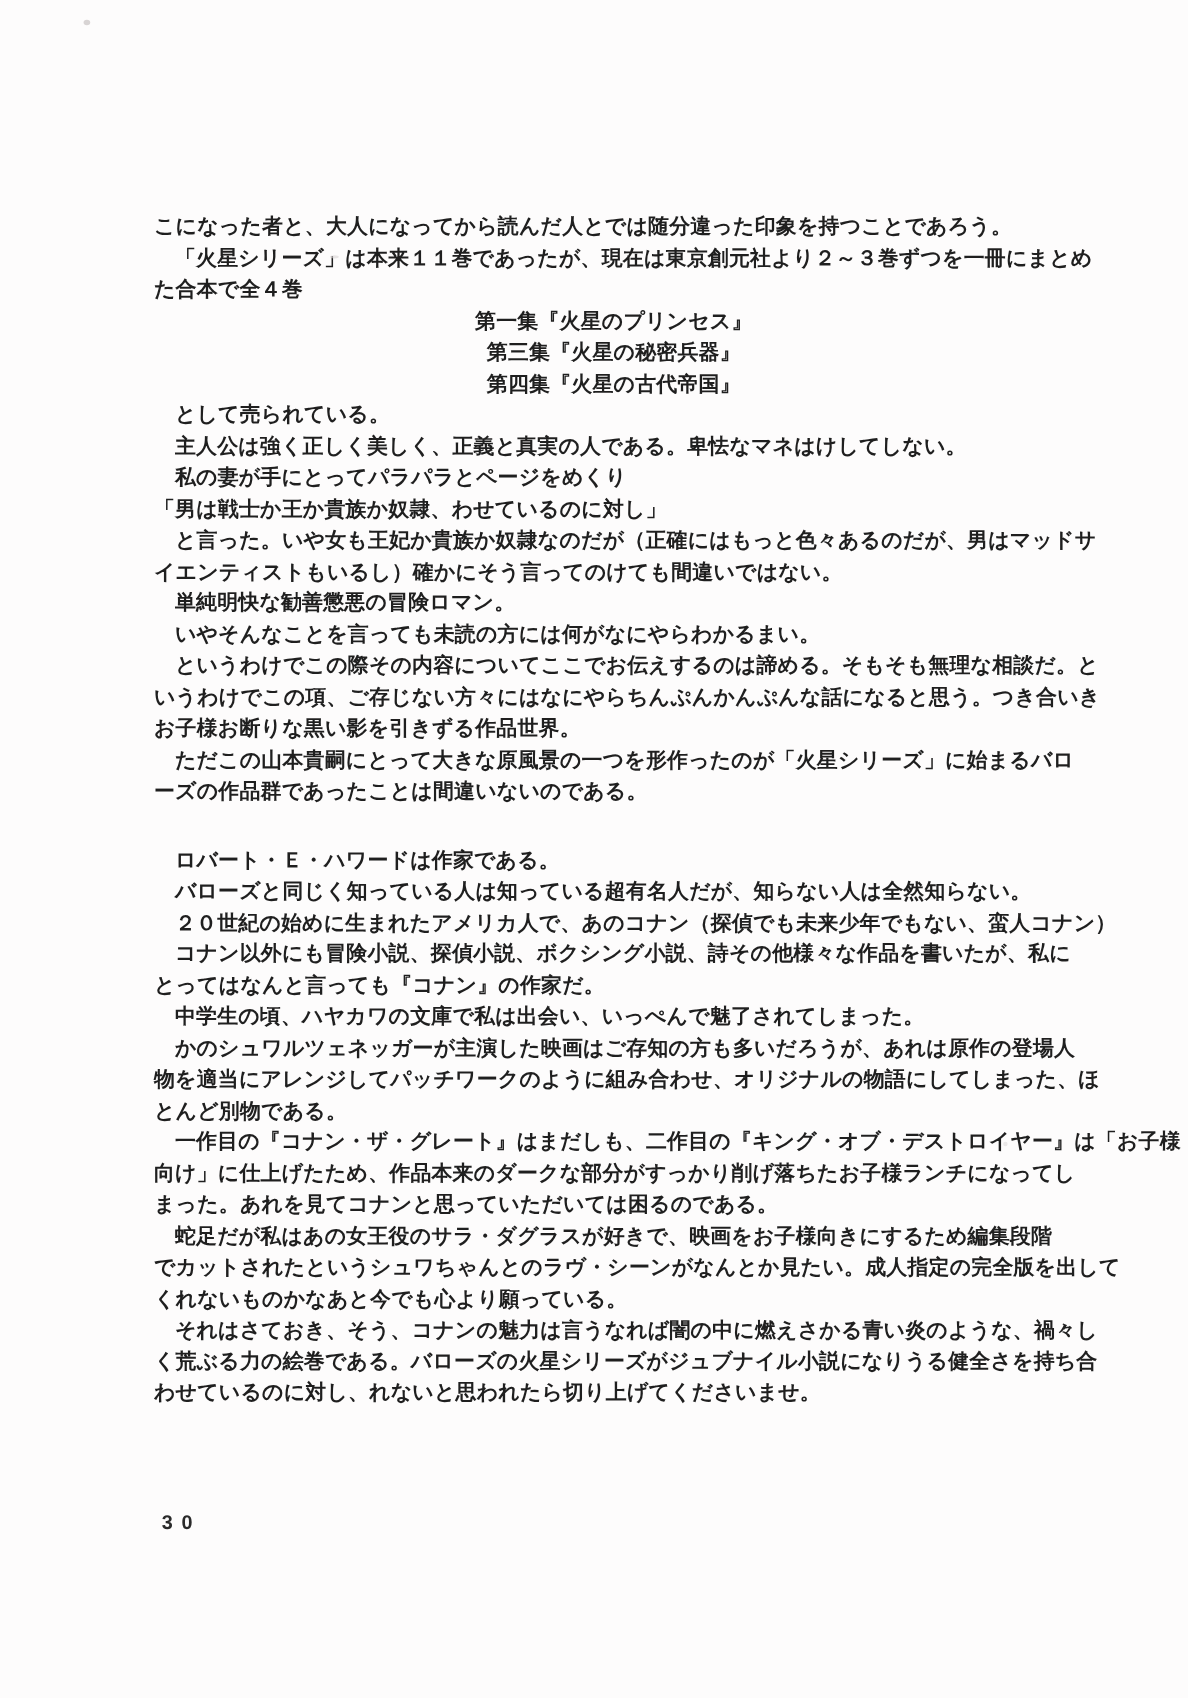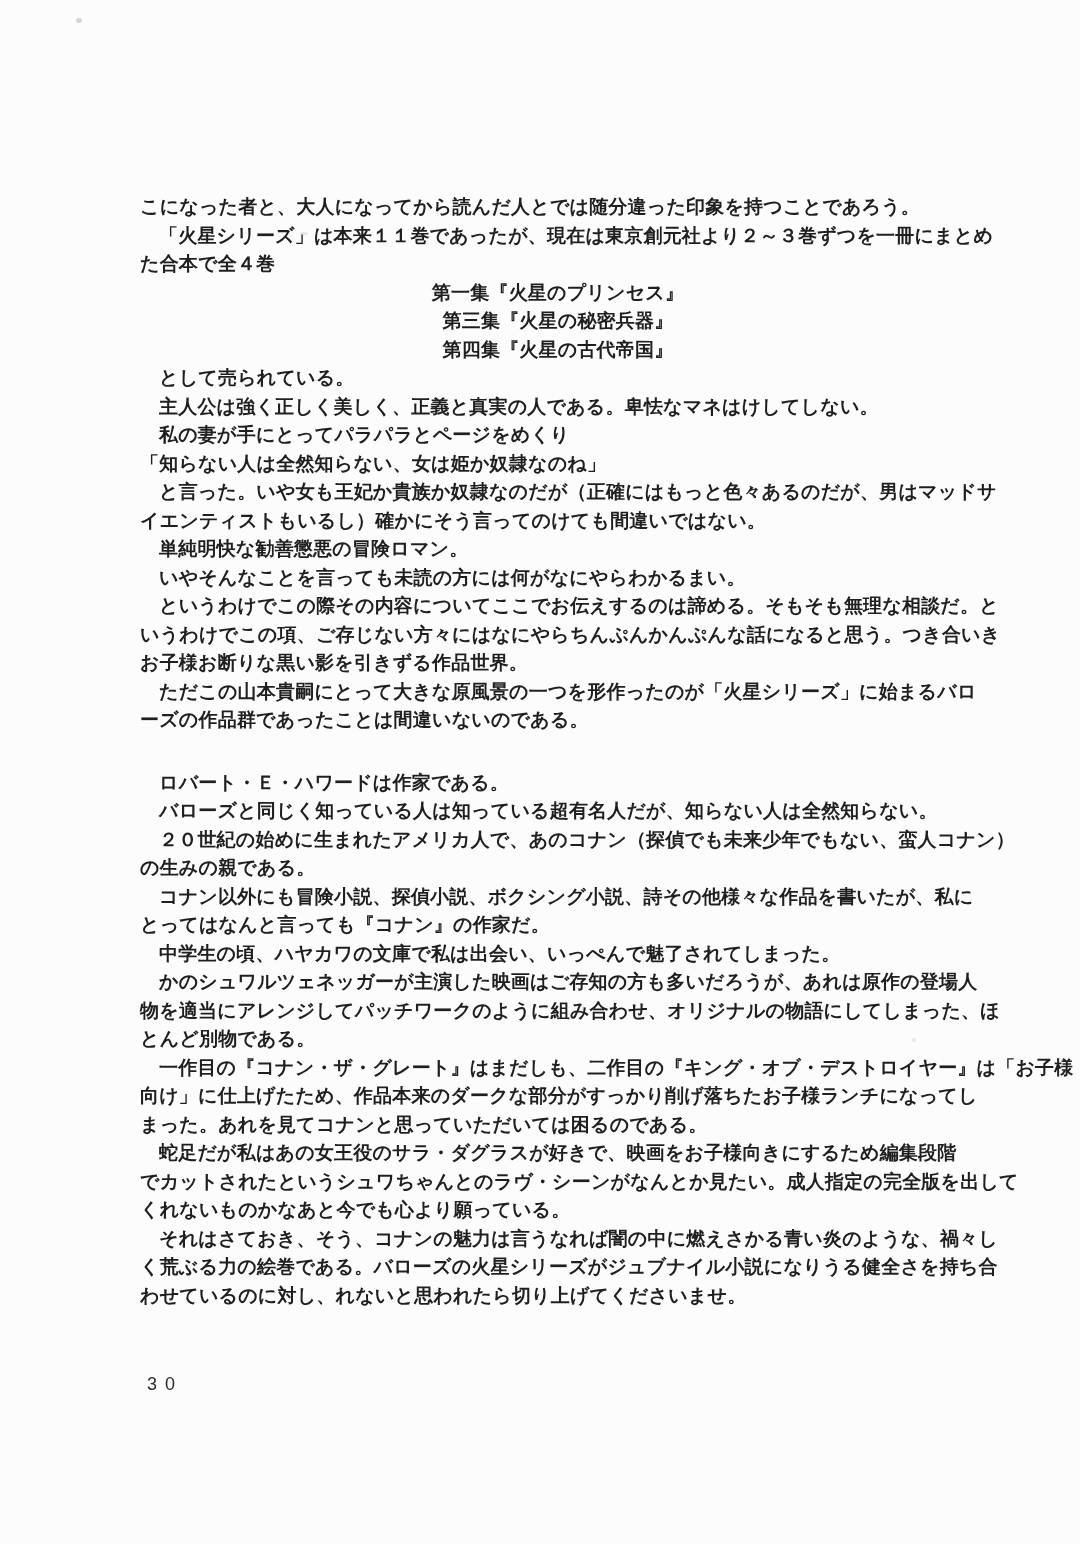--- a/index.html
+++ b/index.html
@@ -31,21 +31,21 @@
     white-space: nowrap;
   }
   .ind-1 > .line:first-child { text-indent: 19px; }
   .ind-2 > .line:first-child { text-indent: 46px; text-align: center; }
   .section-gap { height: 34px; }
   .page-number {
     position: absolute;
     left: 147px;
     top: 1374px;
     font-size: 18px;
-    font-weight: 400;
+    font-weight: 700;
     letter-spacing: 8px;
     color: #2a2a2a;
   }
   .speck {
     position: absolute;
     background: #d8d4d4;
     border-radius: 50%;
   }
 </style>
 </head>
@@ -75,21 +75,21 @@
   <div class="para ind-1">
     <div class="line">として売られている。</div>
   </div>
   <div class="para ind-1">
     <div class="line">主人公は強く正しく美しく、正義と真実の人である。卑怯なマネはけしてしない。</div>
   </div>
   <div class="para ind-1">
     <div class="line">私の妻が手にとってパラパラとページをめくり</div>
   </div>
   <div class="para ind-0">
-    <div class="line">「知らない人は全然知らない、女は姫か奴隷なのね」</div>
+    <div class="line">「男は戦士か王か貴族か奴隷、わせているのに対し」</div>
   </div>
   <div class="para ind-1">
     <div class="line">と言った。いや女も王妃か貴族か奴隷なのだが（正確にはもっと色々あるのだが、男はマッドサ</div>
     <div class="line">イエンティストもいるし）確かにそう言ってのけても間違いではない。</div>
   </div>
   <div class="para ind-1">
     <div class="line">単純明快な勧善懲悪の冒険ロマン。</div>
   </div>
   <div class="para ind-1">
     <div class="line">いやそんなことを言っても未読の方には何がなにやらわかるまい。</div>
@@ -107,21 +107,20 @@
   <div class="section-gap"></div>
 
   <div class="para ind-1">
     <div class="line">ロバート・Ｅ・ハワードは作家である。</div>
   </div>
   <div class="para ind-1">
     <div class="line">バローズと同じく知っている人は知っている超有名人だが、知らない人は全然知らない。</div>
   </div>
   <div class="para ind-1">
     <div class="line">２０世紀の始めに生まれたアメリカ人で、あのコナン（探偵でも未来少年でもない、蛮人コナン）</div>
-    <div class="line">の生みの親である。</div>
   </div>
   <div class="para ind-1">
     <div class="line">コナン以外にも冒険小説、探偵小説、ボクシング小説、詩その他様々な作品を書いたが、私に</div>
     <div class="line">とってはなんと言っても『コナン』の作家だ。</div>
   </div>
   <div class="para ind-1">
     <div class="line">中学生の頃、ハヤカワの文庫で私は出会い、いっぺんで魅了されてしまった。</div>
   </div>
   <div class="para ind-1">
     <div class="line">かのシュワルツェネッガーが主演した映画はご存知の方も多いだろうが、あれは原作の登場人</div>

